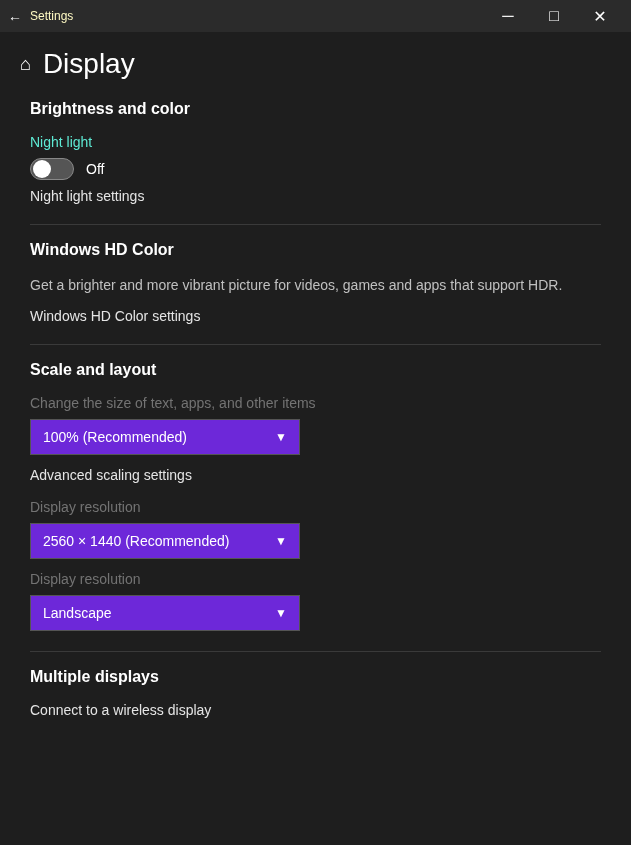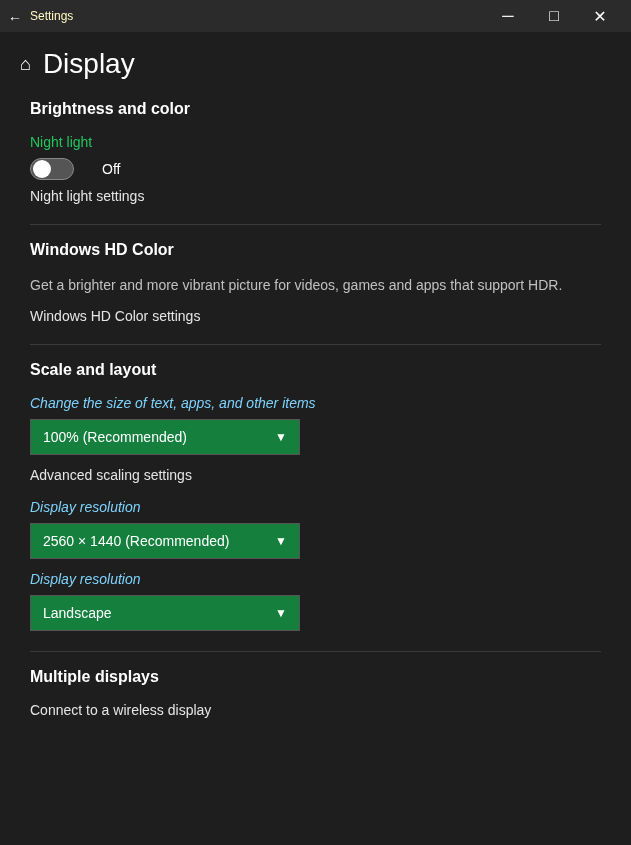--- a/index.html
+++ b/index.html
@@ -88,28 +88,28 @@
       margin-bottom: 16px;
       margin-top: 8px;
     }
 
     .section {
       margin-bottom: 20px;
     }
 
     .label {
       font-size: 14px;
-      color: #22c55e;
+      color: #5eead4;
       margin-bottom: 8px;
     }
 
     .toggle-row {
       display: flex;
       align-items: center;
-      gap: 28px;
+      gap: 12px;
       margin-bottom: 8px;
     }
 
     .toggle {
       width: 44px;
       height: 22px;
       background-color: #555;
       border-radius: 11px;
       position: relative;
       cursor: pointer;
@@ -148,43 +148,42 @@
 
     .divider {
       border: none;
       border-top: 1px solid #3a3a3a;
       margin: 16px 0;
     }
 
     .dropdown {
       width: 270px;
       height: 36px;
-      background-color: #15803d;
+      background-color: #6d28d9;
       border: 1px solid #555;
       color: #ffffff;
       padding: 0 12px;
       font-size: 14px;
       cursor: pointer;
       display: flex;
       align-items: center;
       justify-content: space-between;
       margin-bottom: 12px;
     }
 
     .dropdown-arrow {
       color: #ffffff;
       font-size: 12px;
     }
 
     .sub-label {
       font-size: 14px;
-      color: #7dd3fc;
+      color: #737373;
       margin-bottom: 8px;
       margin-top: 4px;
-      font-style: italic;
     }
   </style>
 </head>
 <body>
 
 <div class="title-bar">
   <div class="title-bar-left">
     <span style="font-size:14px; cursor:pointer; color:#fff;">←</span>
     <span class="title-bar-title">Settings</span>
   </div>

